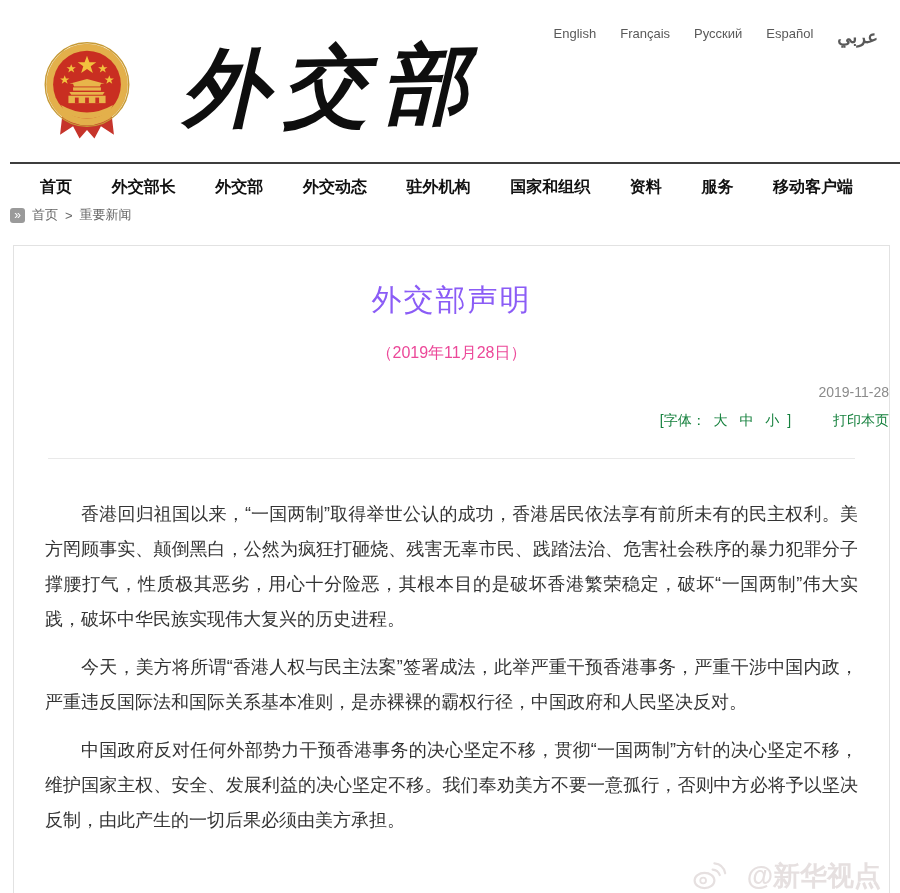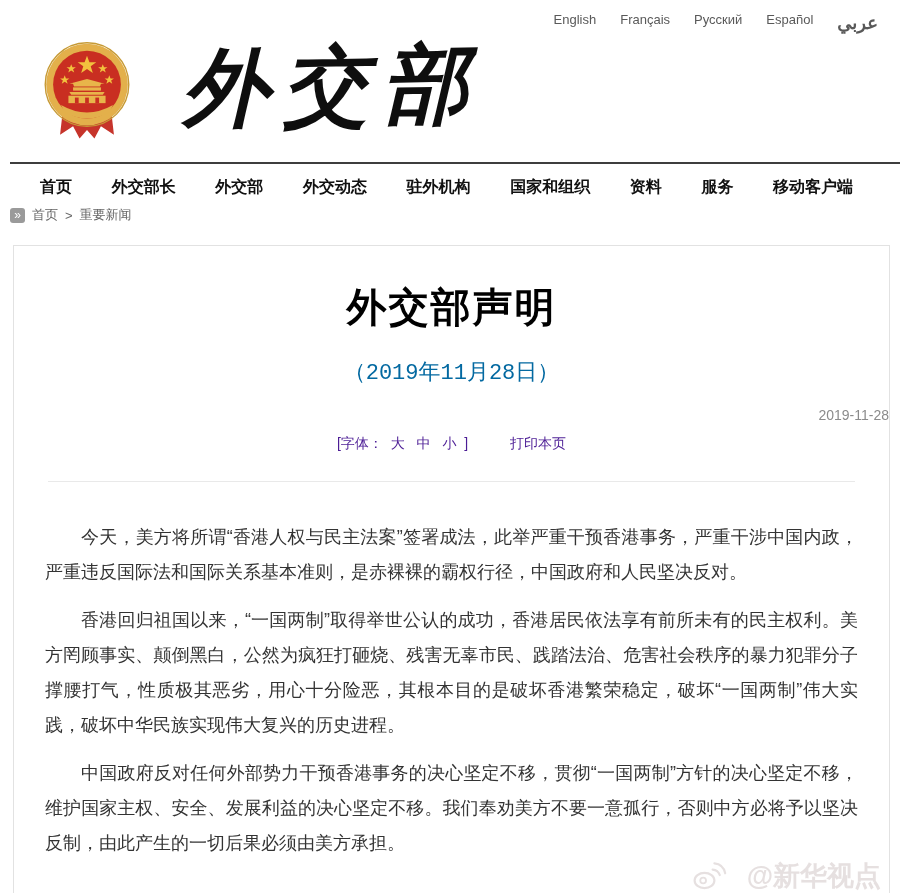--- a/index.html
+++ b/index.html
@@ -1,21 +1,21 @@
 <!DOCTYPE html>
 <html><head>
 <meta charset="utf-8">
 <style>
   html,body{margin:0;padding:0;}
   body{
     width:900px;height:893px;position:relative;overflow:hidden;
     background:#ffffff;font-family:"Liberation Sans",sans-serif;color:#333;
   }
   
-  .lang-bar{position:absolute;top:12px;right:22px;display:flex;gap:24px;
+  .lang-bar{position:absolute;top:26px;right:22px;display:flex;gap:24px;
     font-size:13px;color:#595959;}
   .lang-bar span{cursor:pointer;}
   .lang-arabic{font-weight:bold;font-size:18px;}
   
   .logo-wrap{position:absolute;top:40px;left:40px;display:flex;align-items:flex-start;}
   .emblem{width:94px;height:104px;}
   .calligraphy{
     margin-left:48px;margin-top:-8px;
     font-family:"DejaVu Serif",serif;font-style:italic;font-weight:bold;
     font-size:86px;letter-spacing:14px;color:#0e0e0e;line-height:1.25;
@@ -27,25 +27,25 @@
     font-size:16px;font-weight:bold;color:#111;}
   .nav span{cursor:pointer;white-space:nowrap;}
   
   .breadcrumb{position:absolute;top:206px;left:10px;display:flex;align-items:center;
     gap:7px;font-size:13px;color:#666;}
   .crumb-icon{display:inline-block;width:15px;height:15px;line-height:14px;text-align:center;
     background:#9a9a9a;color:#fff;border-radius:3px;font-size:12px;}
   
   .content-box{position:absolute;left:13px;right:10px;top:245px;bottom:-6px;
     border:1px solid #e2e2e2;background:#fff;}
-  .article-title{margin-top:34px;text-align:center;font-size:40px;font-weight:bold;
-    color:#000000;letter-spacing:2px;}
-  .article-subtitle{margin-top:22px;text-align:center;font-size:22px;color:#0369a1;font-family:Liberation Mono, monospace;}
+  .article-title{margin-top:34px;text-align:center;font-size:30px;font-weight:normal;
+    color:#8b5cf6;letter-spacing:2px;}
+  .article-subtitle{margin-top:22px;text-align:center;font-size:16px;color:#ec4899;}
   .article-date{margin-top:20px;text-align:right;font-size:14px;color:#8b8b8b;}
-  .article-tools{margin-top:12px;text-align:center;font-size:14px;color:#4c1d95;}
+  .article-tools{margin-top:12px;text-align:right;font-size:14px;color:#15803d;}
   .article-tools .sz{margin:0 4px;cursor:pointer;}
   .article-tools .print{margin-left:38px;cursor:pointer;}
   .divider{border:none;border-top:1px solid #e9e9e9;margin:28px 34px 0 34px;}
   .article-body{margin:38px 31px 0 31px;font-size:18px;line-height:35px;color:#333;
     text-align:justify;}
   .article-body p{margin:0 0 13px 0;text-indent:2em;}
   
   .watermark{position:absolute;right:8px;bottom:4px;display:flex;align-items:center;gap:20px;
     color:#e6e0e0;font-size:27px;font-weight:bold;}
   .weibo-icon{width:36px;height:36px;}
@@ -121,22 +121,22 @@
     <span class="sz">大</span>
     <span class="sz">中</span>
     <span class="sz">小</span>
     <span>]</span>
     <span class="print">打印本页</span>
   </div>
 
   <hr class="divider">
 
   <div class="article-body">
+    <p>香港回归祖国以来，“一国两制”取得举世公认的成功，香港居民依法享有前所未有的民主权利。美方罔顾事实、颠倒黑白，公然为疯狂打砸烧、残害无辜市民、践踏法治、危害社会秩序的暴力犯罪分子撑腰打气，性质极其恶劣，用心十分险恶，其根本目的是破坏香港繁荣稳定，破坏“一国两制”伟大实践，破坏中华民族实现伟大复兴的历史进程。</p>
     <p>今天，美方将所谓“香港人权与民主法案”签署成法，此举严重干预香港事务，严重干涉中国内政，严重违反国际法和国际关系基本准则，是赤裸裸的霸权行径，中国政府和人民坚决反对。</p>
-    <p>香港回归祖国以来，“一国两制”取得举世公认的成功，香港居民依法享有前所未有的民主权利。美方罔顾事实、颠倒黑白，公然为疯狂打砸烧、残害无辜市民、践踏法治、危害社会秩序的暴力犯罪分子撑腰打气，性质极其恶劣，用心十分险恶，其根本目的是破坏香港繁荣稳定，破坏“一国两制”伟大实践，破坏中华民族实现伟大复兴的历史进程。</p>
     <p>中国政府反对任何外部势力干预香港事务的决心坚定不移，贯彻“一国两制”方针的决心坚定不移，维护国家主权、安全、发展利益的决心坚定不移。我们奉劝美方不要一意孤行，否则中方必将予以坚决反制，由此产生的一切后果必须由美方承担。</p>
   </div>
 
   <div class="watermark">
     <svg class="weibo-icon" viewBox="0 0 40 40">
       <ellipse cx="15" cy="25" rx="11" ry="8.5" fill="none" stroke="#e6e0e0" stroke-width="2.4"></ellipse>
       <circle cx="13.5" cy="25" r="3.2" fill="none" stroke="#e6e0e0" stroke-width="2"></circle>
       <path d="M24 13 q6 0.5 8 6" fill="none" stroke="#e6e0e0" stroke-width="2.4" stroke-linecap="round"></path>
       <path d="M26 6 q10 1 12 11" fill="none" stroke="#e6e0e0" stroke-width="2.4" stroke-linecap="round"></path>
     </svg>

